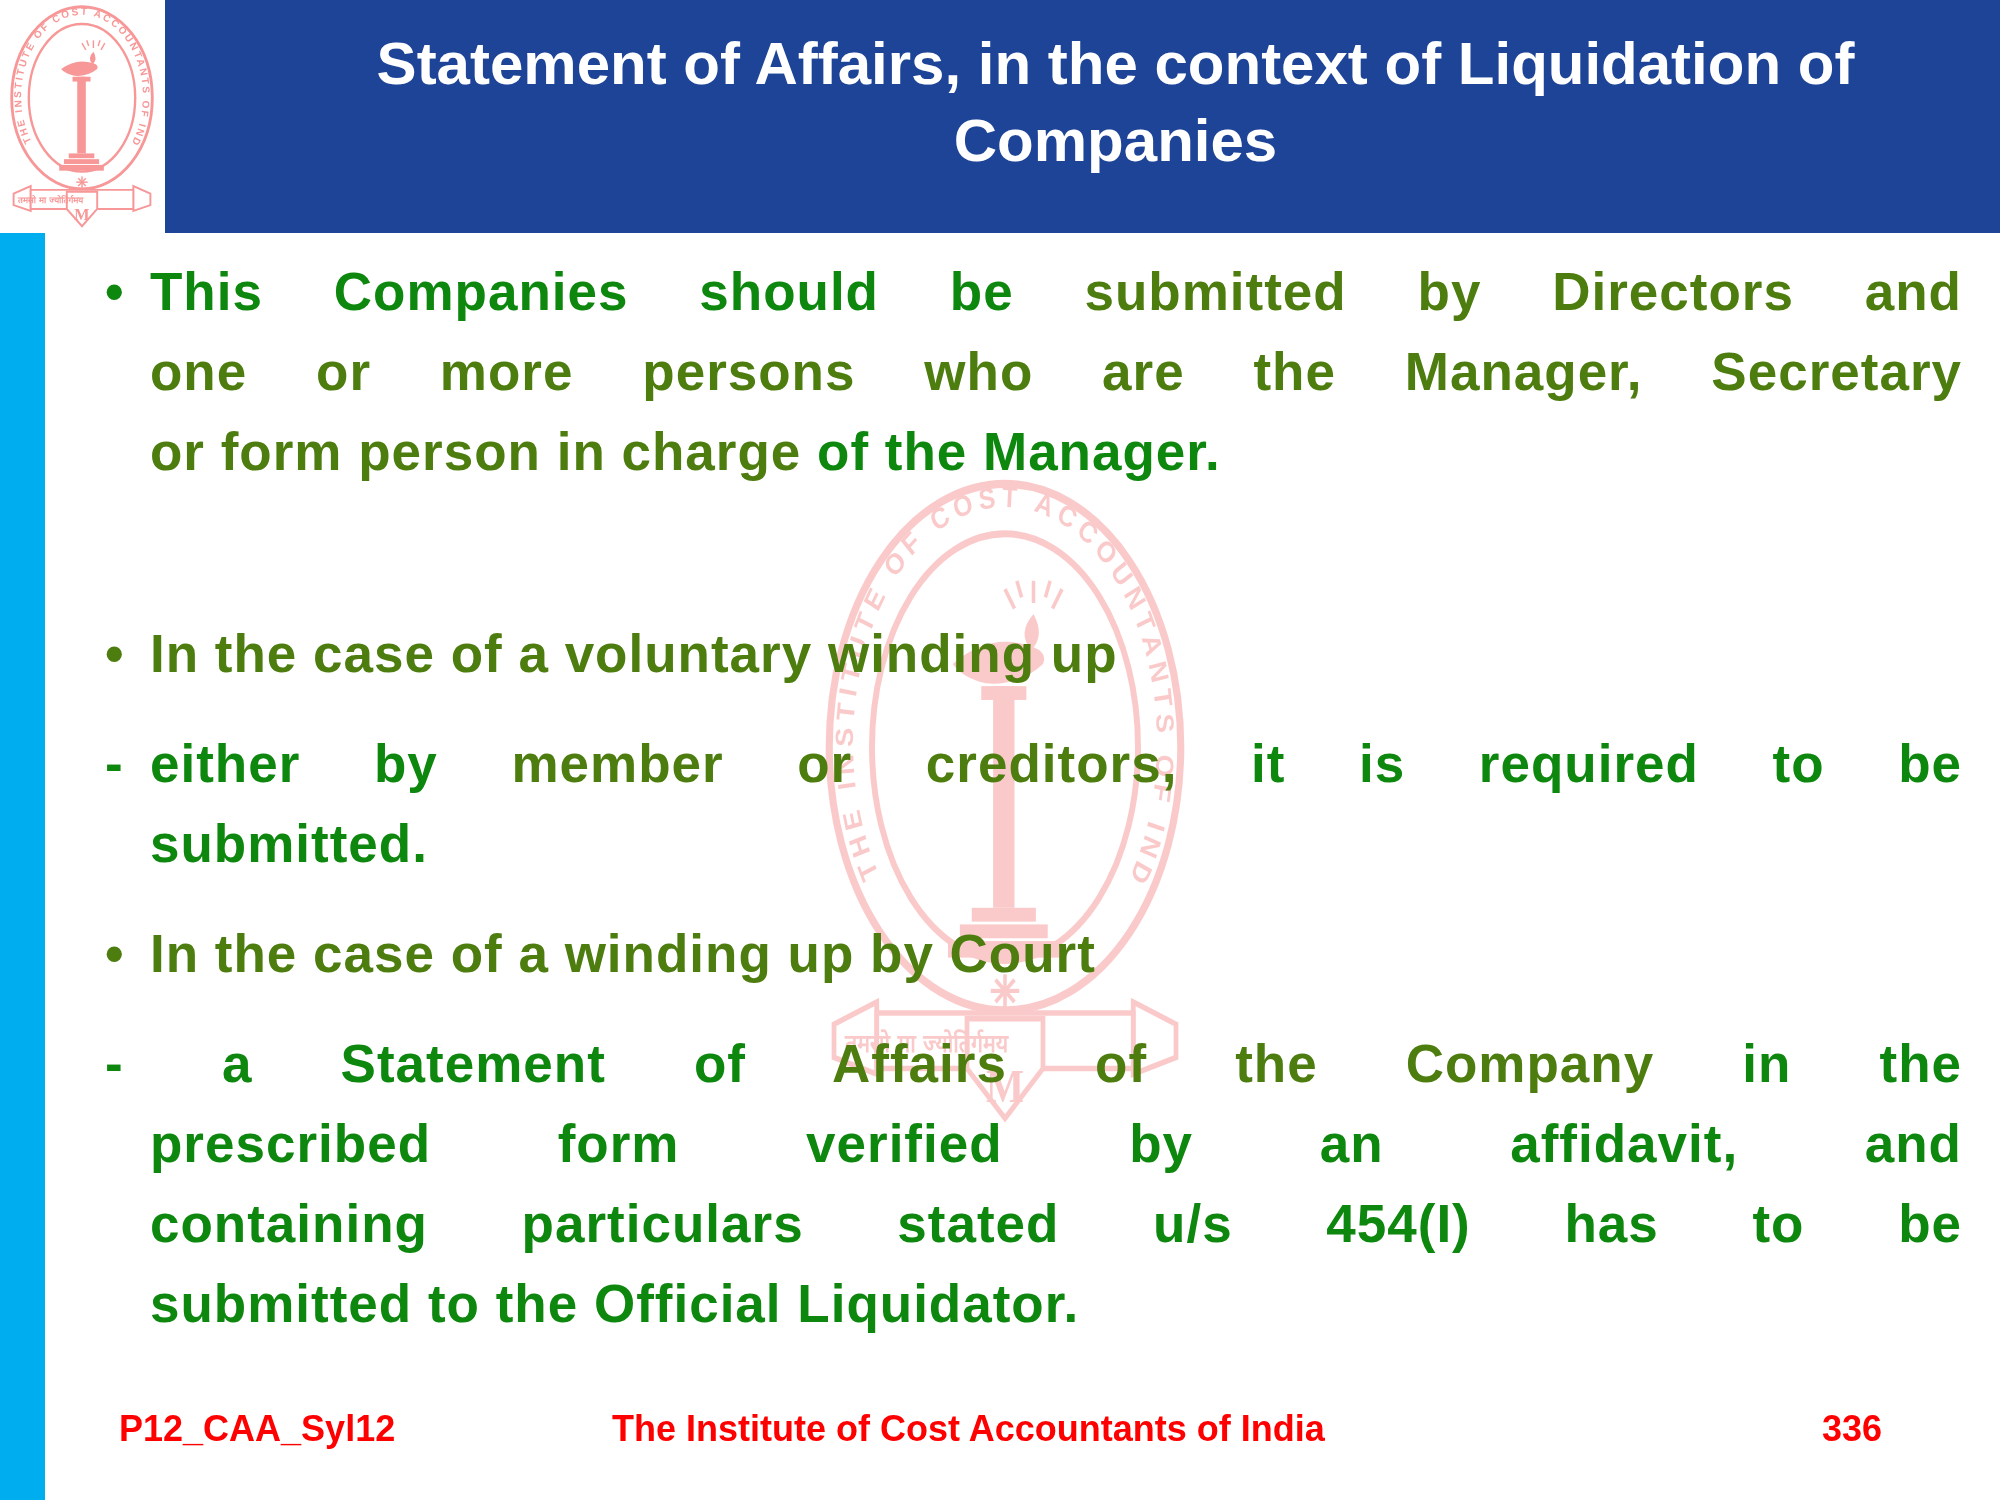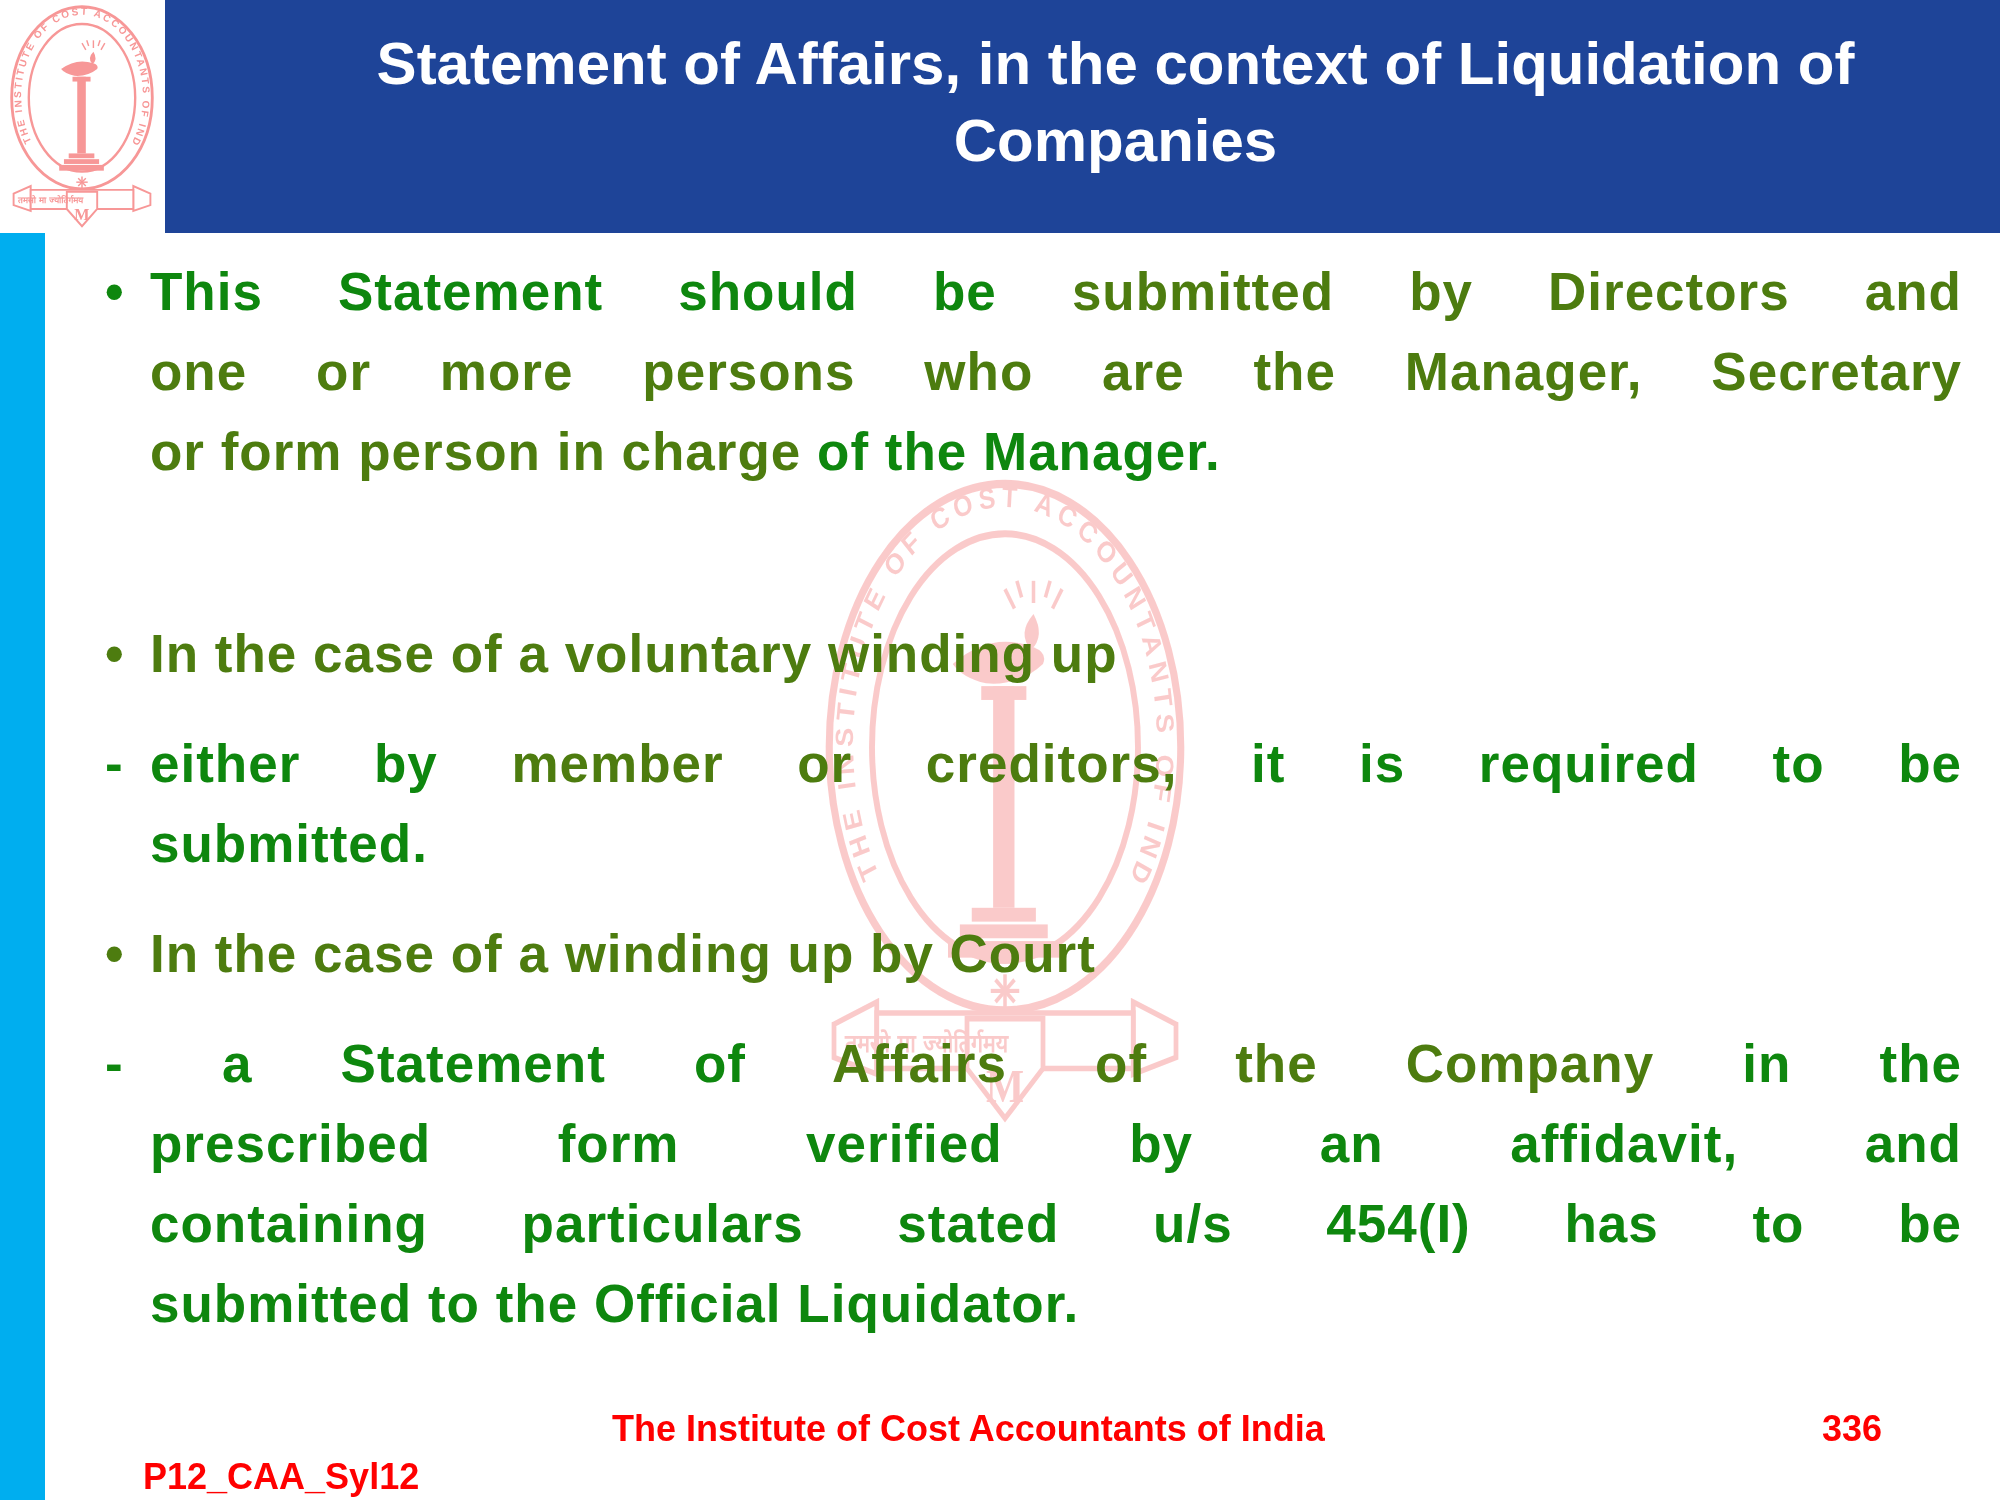--- a/index.html
+++ b/index.html
@@ -28,21 +28,21 @@
   .marker{flex:0 0 45px;}
   .lines{flex:1 1 auto;min-width:0;}
   .line{text-align:left;}
   .line.j{text-align:justify;text-align-last:justify;}
   .line.ind{text-indent:72px;}
   .g{color:#0e870e;}
   .o{color:#4d7c0f;}
 
   
   .footer{position:absolute;top:1408px;left:0;width:2000px;height:50px;color:#ff0000;font-size:36px;}
-  .f-left{position:absolute;left:143px;top:0;margin-top:48px;}
+  .f-left{position:absolute;left:119px;top:0;}
   .f-center{position:absolute;left:612px;top:0;}
   .f-right{position:absolute;left:1822px;top:0;}
 </style>
 </head>
 <body>
 
 <div class="slide">
 
   <svg width="0" height="0" style="position:absolute" aria-hidden="true">
     <defs>
@@ -109,21 +109,21 @@
   <svg class="watermark" viewBox="0 0 160 240" preserveAspectRatio="none">
     <use href="#emblem"></use>
   </svg>
 
   <div class="body">
 
     <div class="item gap-lg">
       <div class="marker g">•</div>
       <div class="lines">
         <div class="line j">
-          <span class="g">This Statement should be </span><span class="o">submitted by Directors and</span>
+          <span class="g">This Companies should be </span><span class="o">submitted by Directors and</span>
         </div>
         <div class="line j">
           <span class="o">one or more persons who are the Manager, Secretary</span>
         </div>
         <div class="line">
           <span class="o">or form person in charge </span><span class="g">of the Manager.</span>
         </div>
       </div>
     </div>
 

